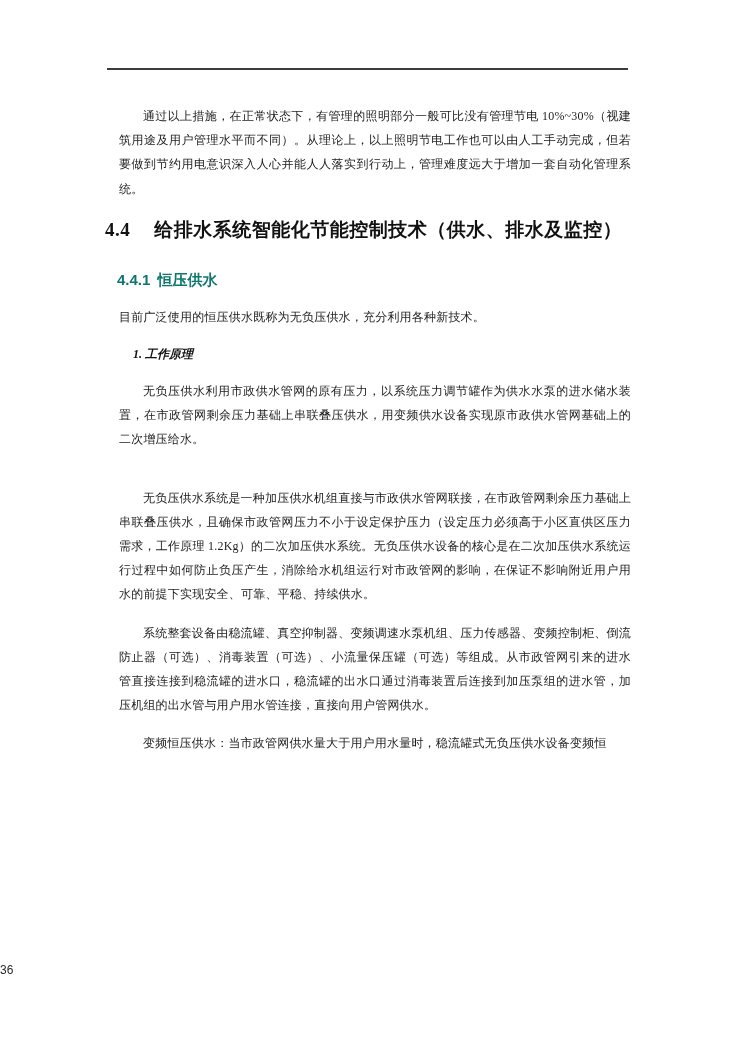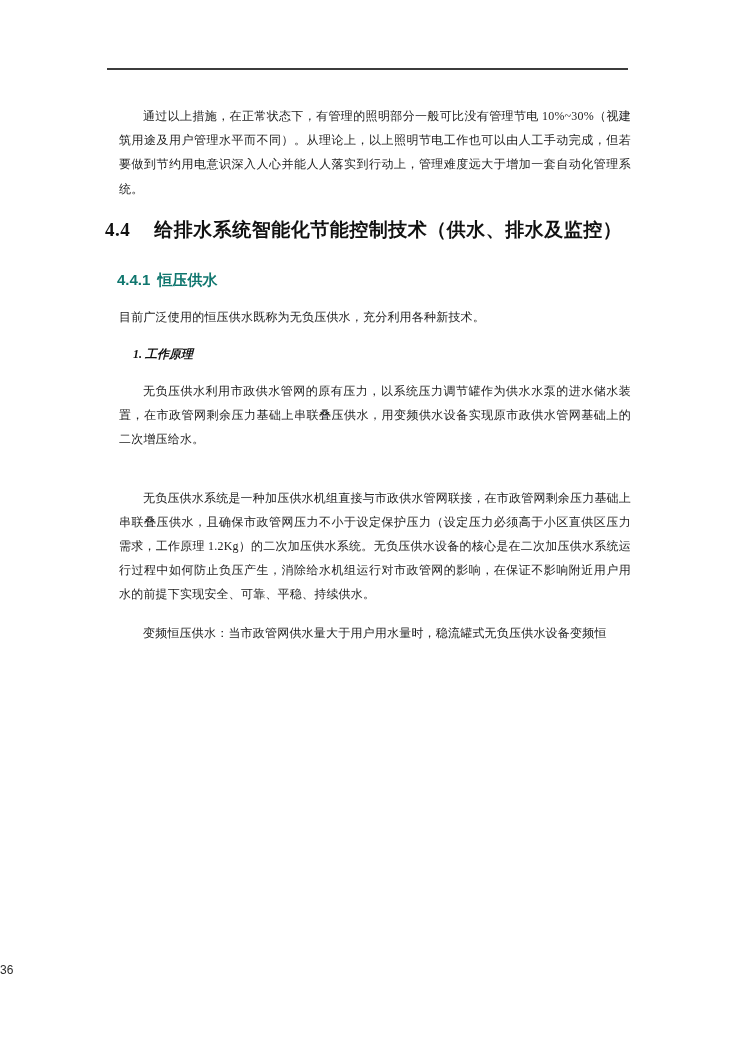--- a/index.html
+++ b/index.html
@@ -111,20 +111,21 @@
 
     <h3 class="principle">1. 工作原理</h3>
 
     <p class="indent">无负压供水利用市政供水管网的原有压力，以系统压力调节罐作为供水水泵的进水储水装置，在市政管网剩余压力基础上串联叠压供水，用变频供水设备实现原市政供水管网基础上的二次增压给水。</p>
 
 
     <div class="spacer-6"></div>
 
     <p class="indent">无负压供水系统是一种加压供水机组直接与市政供水管网联接，在市政管网剩余压力基础上串联叠压供水，且确保市政管网压力不小于设定保护压力（设定压力必须高于小区直供区压力需求，工作原理 1.2Kg）的二次加压供水系统。无负压供水设备的核心是在二次加压供水系统运行过程中如何防止负压产生，消除给水机组运行对市政管网的影响，在保证不影响附近用户用水的前提下实现安全、可靠、平稳、持续供水。</p>
 
+    <p class="indent">系统整套设备由稳流罐、真空抑制器、变频调速水泵机组、压力传感器、变频控制柜、倒流防止器（可选）、消毒装置（可选）、小流量保压罐（可选）等组成。从市政管网引来的进水管直接连接到稳流罐的进水口，稳流罐的出水口通过消毒装置后连接到加压泵组的进水管，加压机组的出水管与用户用水管连接，直接向用户管网供水。</p>
 
     <p class="indent">变频恒压供水：当市政管网供水量大于用户用水量时，稳流罐式无负压供水设备变频恒</p>
 
   </div>
 
   <div class="page-number">36</div>
 
 </div>
 
 </body></html>

